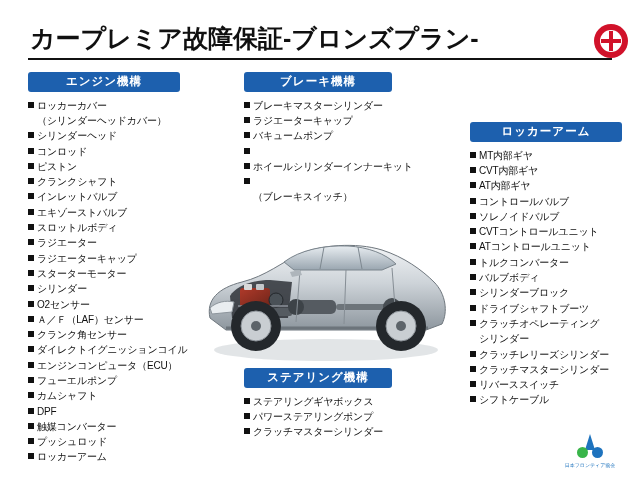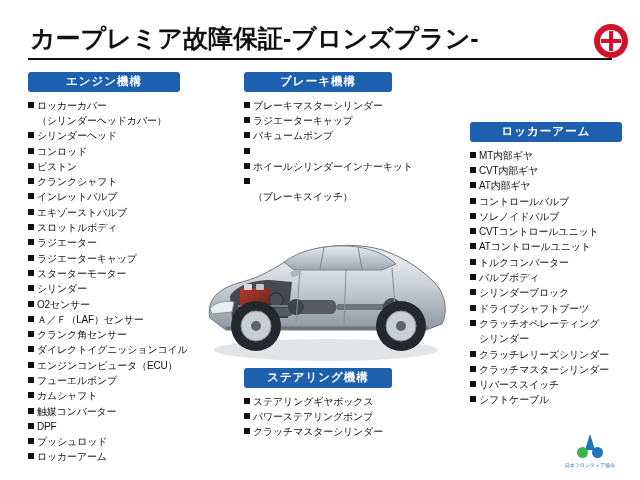--- a/index.html
+++ b/index.html
@@ -267,22 +267,22 @@
       <li><span class="sq"></span><span>ラジエーターキャップ</span></li>
       <li><span class="sq"></span><span>スターターモーター</span></li>
       <li><span class="sq"></span><span>シリンダー</span></li>
       <li><span class="sq"></span><span>O2センサー</span></li>
       <li><span class="sq"></span><span>Ａ／Ｆ（LAF）センサー</span></li>
       <li><span class="sq"></span><span>クランク角センサー</span></li>
       <li><span class="sq"></span><span>ダイレクトイグニッションコイル</span></li>
       <li><span class="sq"></span><span>エンジンコンピュータ（ECU）</span></li>
       <li><span class="sq"></span><span>フューエルポンプ</span></li>
       <li><span class="sq"></span><span>カムシャフト</span></li>
+      <li><span class="sq"></span><span>DPF</span></li>
       <li><span class="sq"></span><span>触媒コンバーター</span></li>
-      <li><span class="sq"></span><span>DPF</span></li>
       <li><span class="sq"></span><span>プッシュロッド</span></li>
       <li><span class="sq"></span><span>ロッカーアーム</span></li>
 
     </ul>
   </div>
 
   <div class="sec" id="sec-brake">
     <div class="sec-head">ブレーキ機構</div>
     <ul class="items">
       <li><span class="sq"></span><span>ブレーキマスターシリンダー</span></li>

